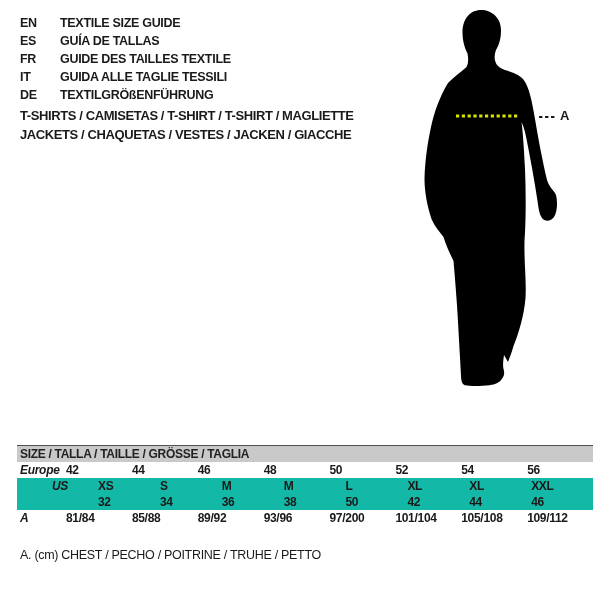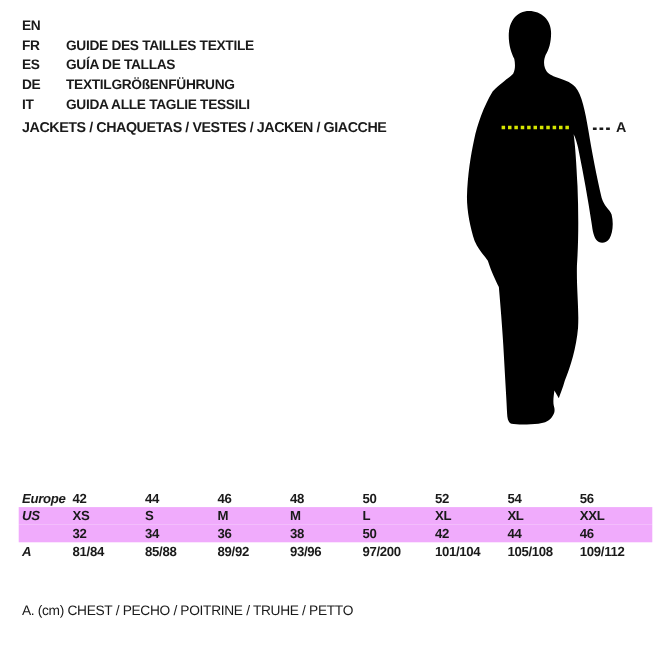--- a/index.html
+++ b/index.html
@@ -33,53 +33,55 @@
   
   .size-table { position:absolute; left:17px; top:445px; width:576px; font-size:12px; font-weight:bold; letter-spacing:-0.3px; }
   .table-header {
     height:17px; line-height:16px;
     background:#c9c9c9; border-top:1px solid #4f4f4f;
     padding-left:3px; color:#222;
   }
   .t-row { display:grid; grid-template-columns:49px repeat(8, 1fr); height:16px; line-height:16px; }
   .t-row .lbl { text-align:left; padding-left:3px;font-style:italic; }
   .t-row .cell { text-align:left; }
-  .t-row.band { background:#f0abfc; }
+  .t-row.band { background:#14b8a6;padding-left:32px; }
 
   
   .footnote { position:absolute; left:20px; top:548px; font-size:12.5px; font-weight:normal; letter-spacing:-0.3px; }
 </style>
 </head>
 <body>
 
 <div class="page">
 
   <div class="lang-block">
     <div class="lang-row">
       <span class="lang-code">EN</span>
+      <span class="lang-title">TEXTILE SIZE GUIDE</span>
+    </div>
+    <div class="lang-row">
+      <span class="lang-code">ES</span>
+      <span class="lang-title">GUÍA DE TALLAS</span>
     </div>
     <div class="lang-row">
       <span class="lang-code">FR</span>
       <span class="lang-title">GUIDE DES TAILLES TEXTILE</span>
     </div>
     <div class="lang-row">
-      <span class="lang-code">ES</span>
-      <span class="lang-title">GUÍA DE TALLAS</span>
+      <span class="lang-code">IT</span>
+      <span class="lang-title">GUIDA ALLE TAGLIE TESSILI</span>
     </div>
     <div class="lang-row">
       <span class="lang-code">DE</span>
       <span class="lang-title">TEXTILGRÖßENFÜHRUNG</span>
     </div>
-    <div class="lang-row">
-      <span class="lang-code">IT</span>
-      <span class="lang-title">GUIDA ALLE TAGLIE TESSILI</span>
-    </div>
   </div>
 
   <div class="category-block">
+    <div class="category-line">T-SHIRTS / CAMISETAS / T-SHIRT / T-SHIRT / MAGLIETTE</div>
     <div class="category-line">JACKETS / CHAQUETAS / VESTES / JACKEN / GIACCHE</div>
   </div>
 
   <div class="figure-wrap">
     <svg viewBox="0 0 170 380" width="170" height="380">
       <path fill="#000000" d="
         M83 2
         C94 2 103 10 103 22
         C103 31 101 37 98 42
         C96.5 46 96 50 97.5 54
@@ -116,20 +118,21 @@
         C67 40.5 64.5 33.5 64.5 24.5
         C64.5 11 72 2 83 2 Z"></path>
       <line x1="58" y1="108" x2="120" y2="108" stroke="#d6e600" stroke-width="3.2" stroke-dasharray="3.2,2.6"></line>
       <line x1="141" y1="109" x2="159" y2="109" stroke="#1a1a1a" stroke-width="2.2" stroke-dasharray="3.4,2.6"></line>
     </svg>
     <span class="measure-label">A</span>
   </div>
 
 
   <div class="size-table">
+    <div class="table-header">SIZE / TALLA / TAILLE / GRÖSSE / TAGLIA</div>
 
     <div class="t-row">
       <span class="lbl">Europe</span>
       <span class="cell">42</span>
       <span class="cell">44</span>
       <span class="cell">46</span>
       <span class="cell">48</span>
       <span class="cell">50</span>
       <span class="cell">52</span>
       <span class="cell">54</span>

